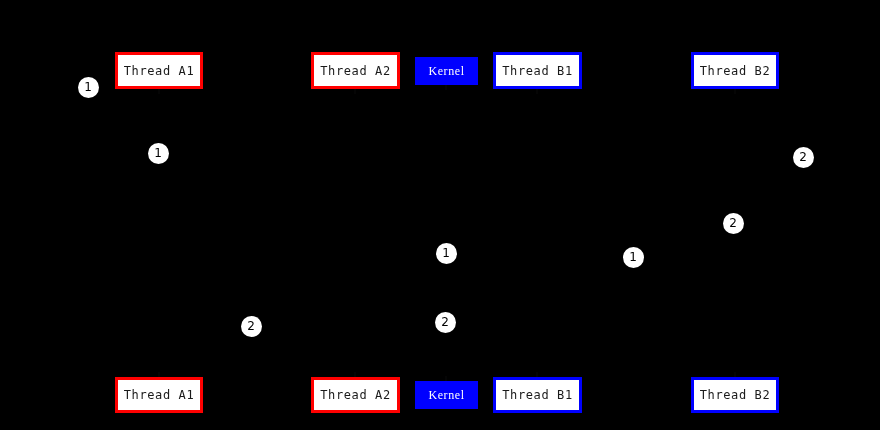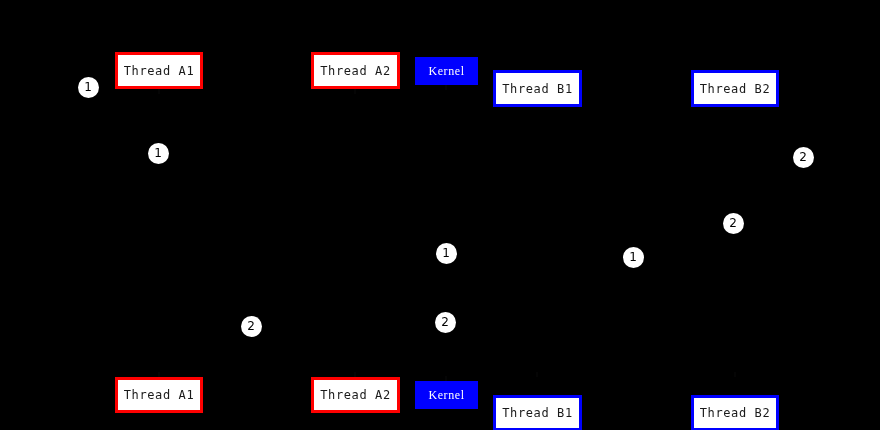--- a/index.html
+++ b/index.html
@@ -34,21 +34,20 @@
   }
   .participant.red {
     border: 3px solid #ff0000;
     background: #ffffff;
     color: #1a1a1a;
   }
   .participant.blue {
     border: 3px solid #0000ff;
     background: #ffffff;
     color: #1a1a1a;
-    margin-top: 18px;
   }
   .participant.filled {
     border: 1px solid #0000ff;
     background: #0000ff;
     color: #ffffff;
     font-family: Liberation Serif, serif;
   }
 
   
   .lifeline {

